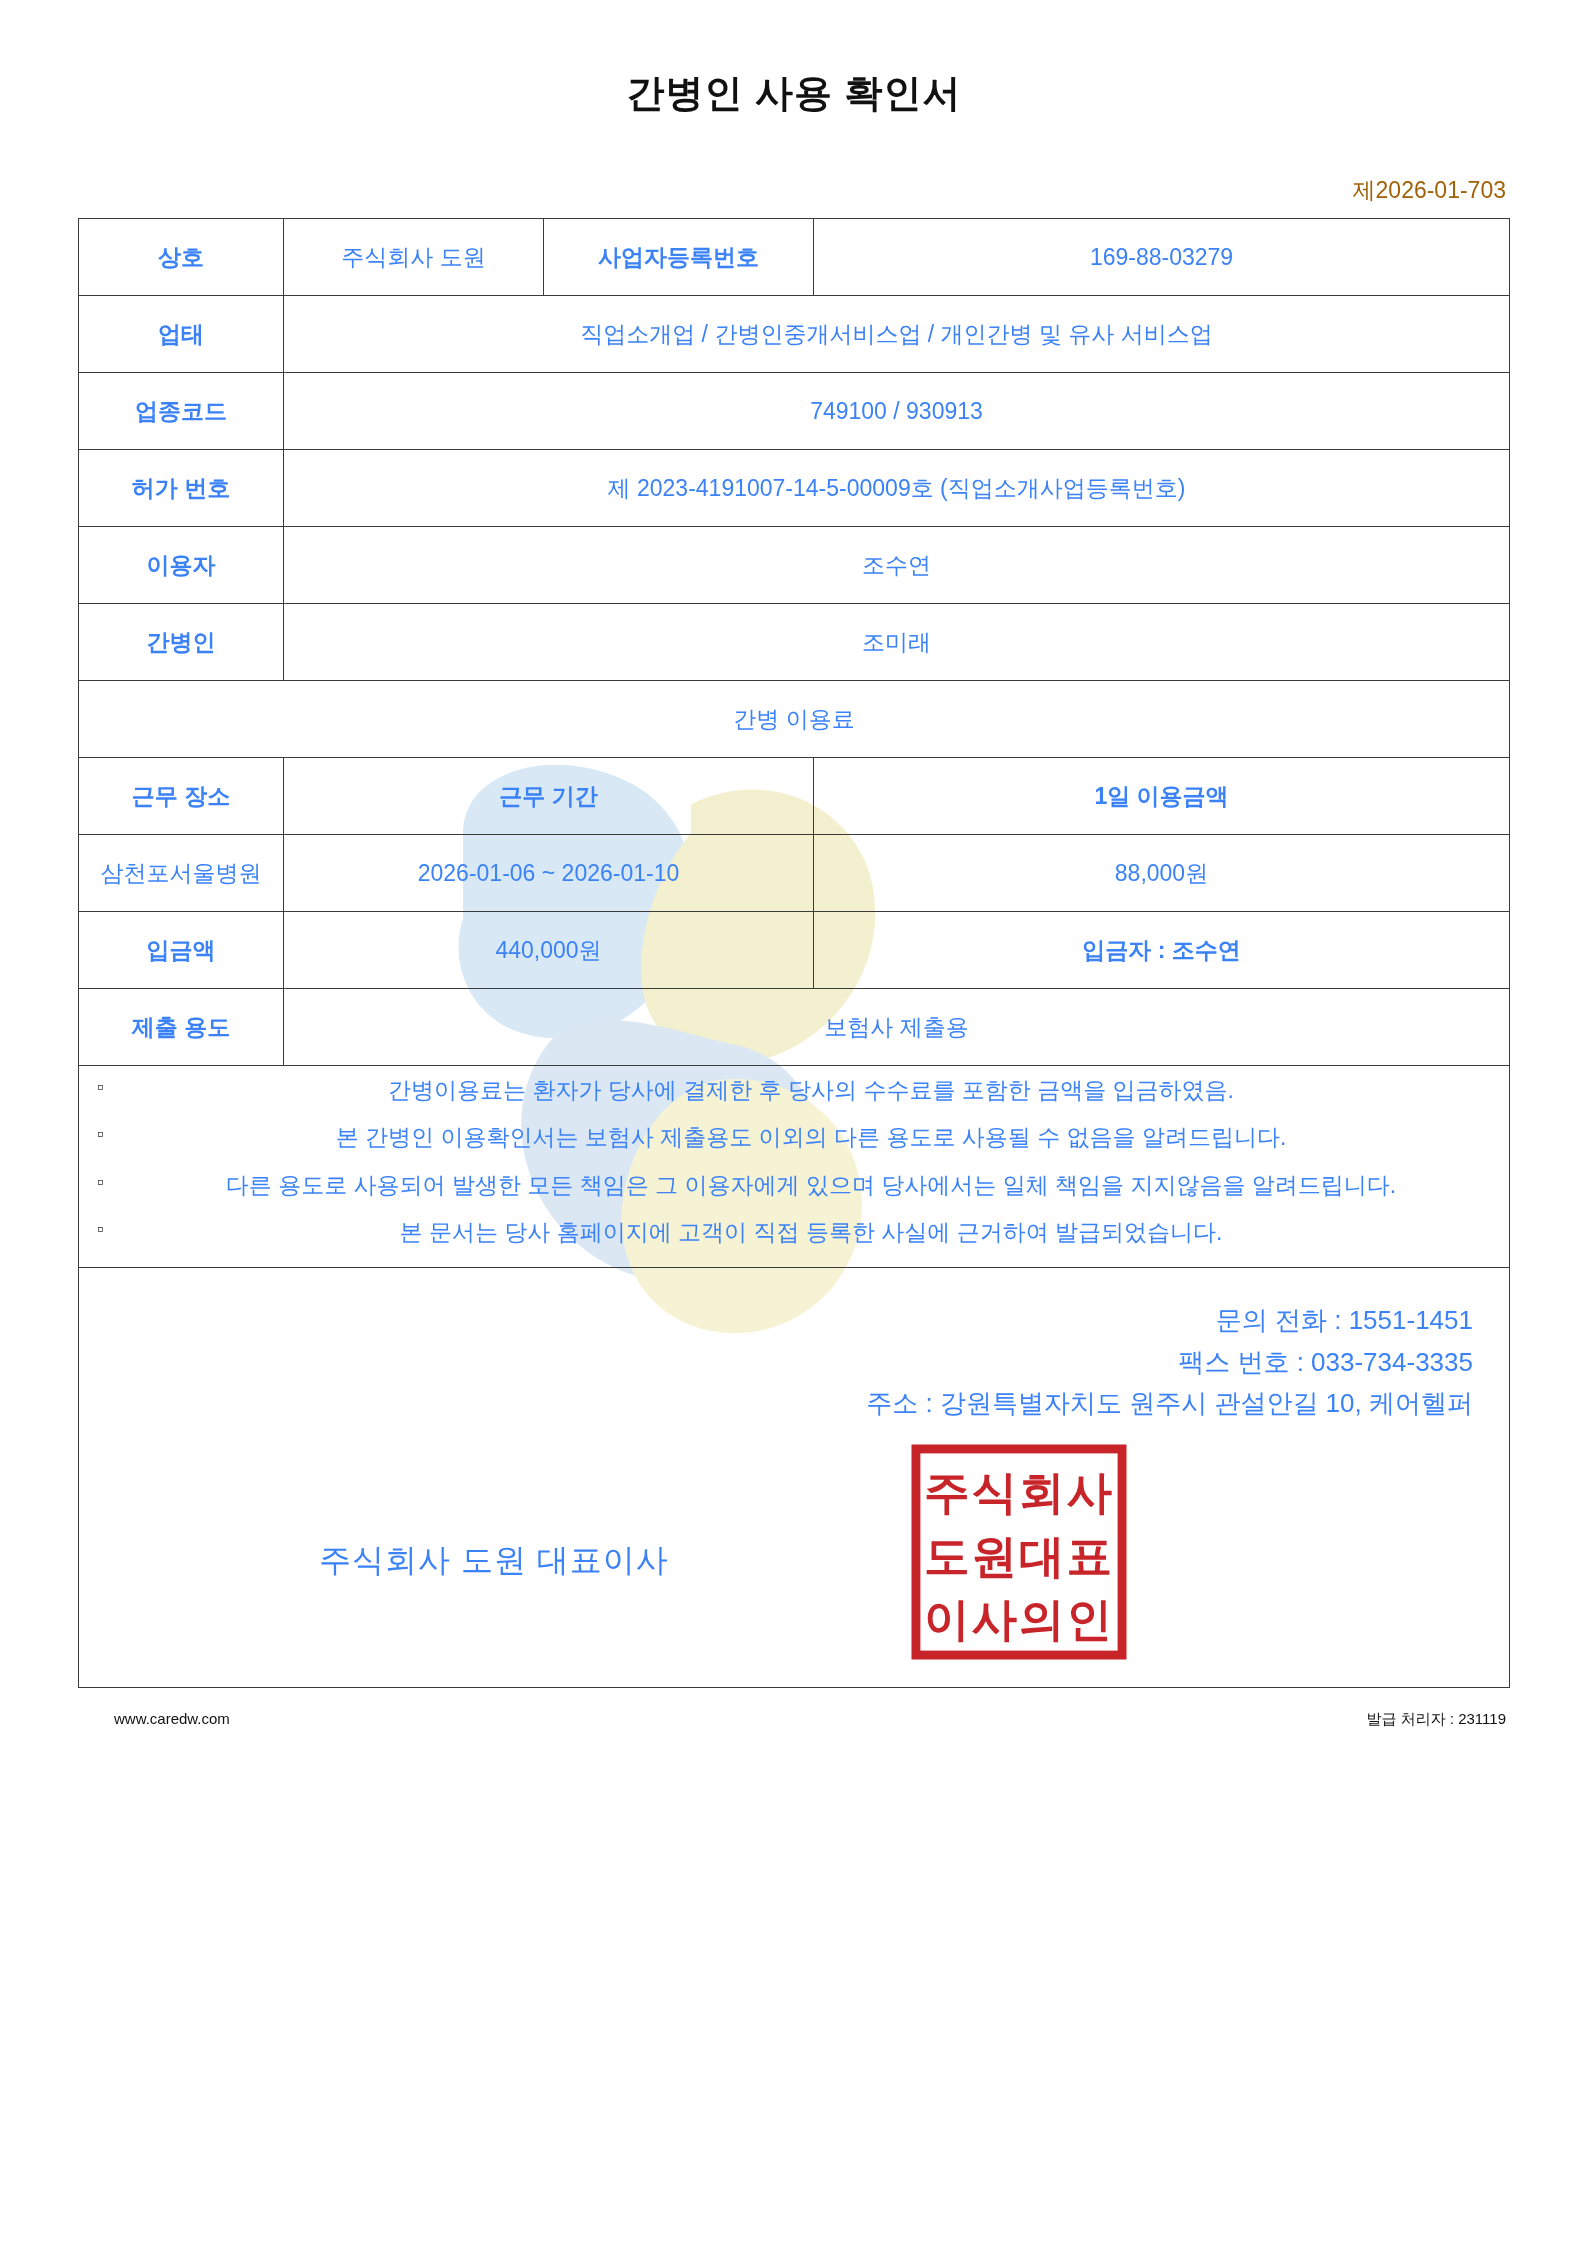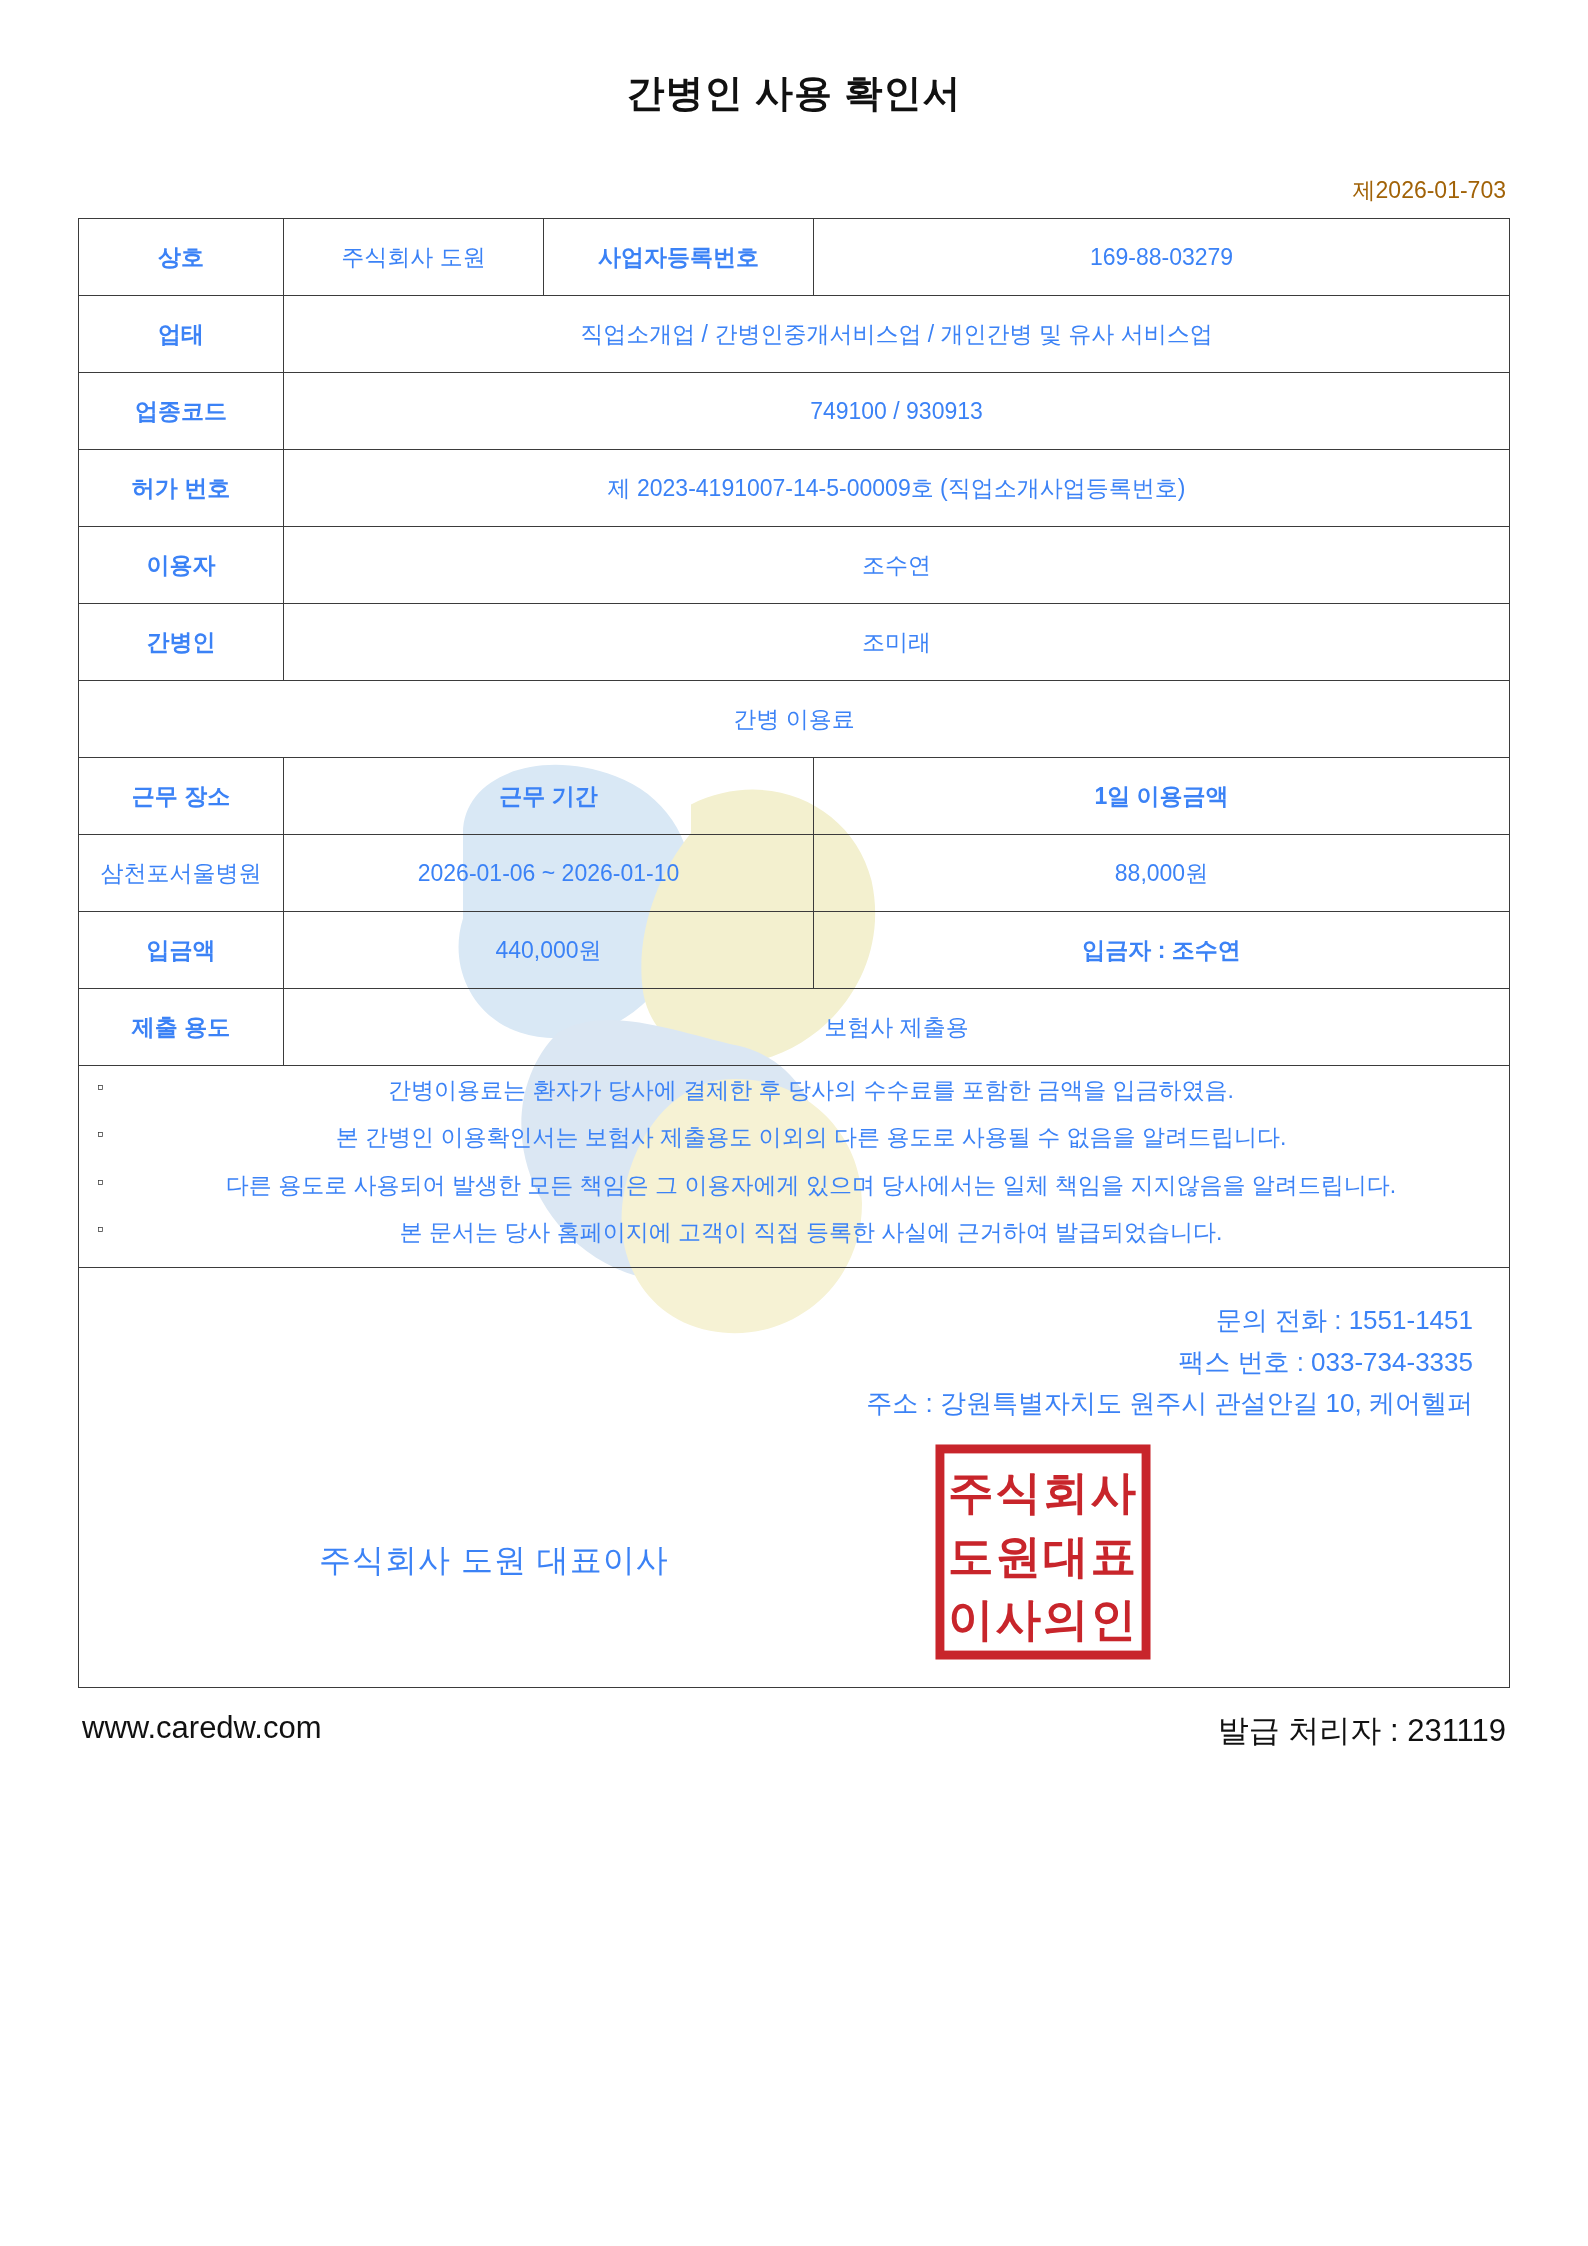--- a/index.html
+++ b/index.html
@@ -128,33 +128,34 @@
     left: 230px;
     top: 108px;
     font-size: 32px;
     font-weight: normal;
     letter-spacing: 1px;
   }
 
   
   .stamp {
     position: absolute;
-    left: 845px;
+    left: 821px;
     top: 12px;
     width: 218px;
     height: 218px;
   }
 
   .bottom-bar {
     display: flex;
     justify-content: space-between;
-    font-size: 31px;
+    font-size: 15px;
     margin-top: 22px;
     padding: 0 4px;
     color: #111;
+    margin-left: 32px;
   }
 </style>
 </head>
 <body>
 
 <div class="watermark">
   <svg viewBox="0 0 400 400" width="760" height="760" xmlns="http://www.w3.org/2000/svg">
     <path d="M70 70 C70 40 110 25 150 40 C185 53 200 90 185 130 C170 170 130 185 100 175 C75 167 62 140 70 115 Z" fill="#d9e8f5"></path>
     <path d="M190 55 C230 35 275 55 285 95 C295 140 265 180 225 190 C195 197 170 180 165 155 C160 125 172 92 190 70 Z" fill="#f3f0cf"></path>
     <path d="M120 175 C90 205 95 260 135 290 C175 320 230 305 250 265 C268 228 250 190 215 182 C180 174 145 160 120 175 Z" fill="#dbe7f3"></path>

